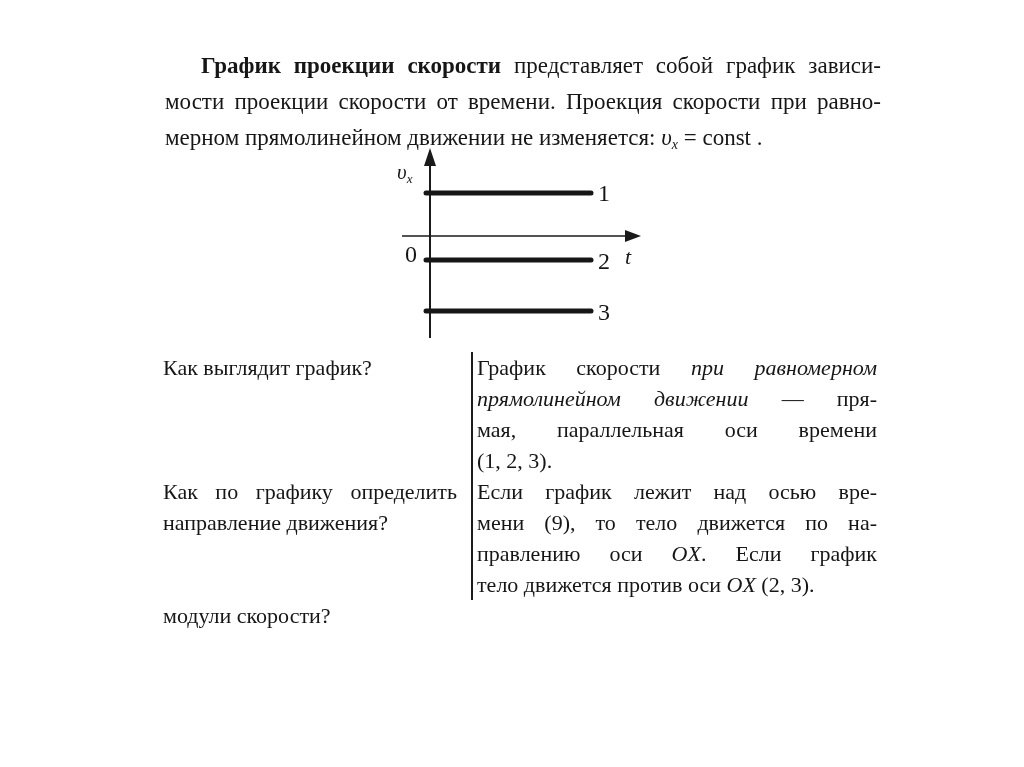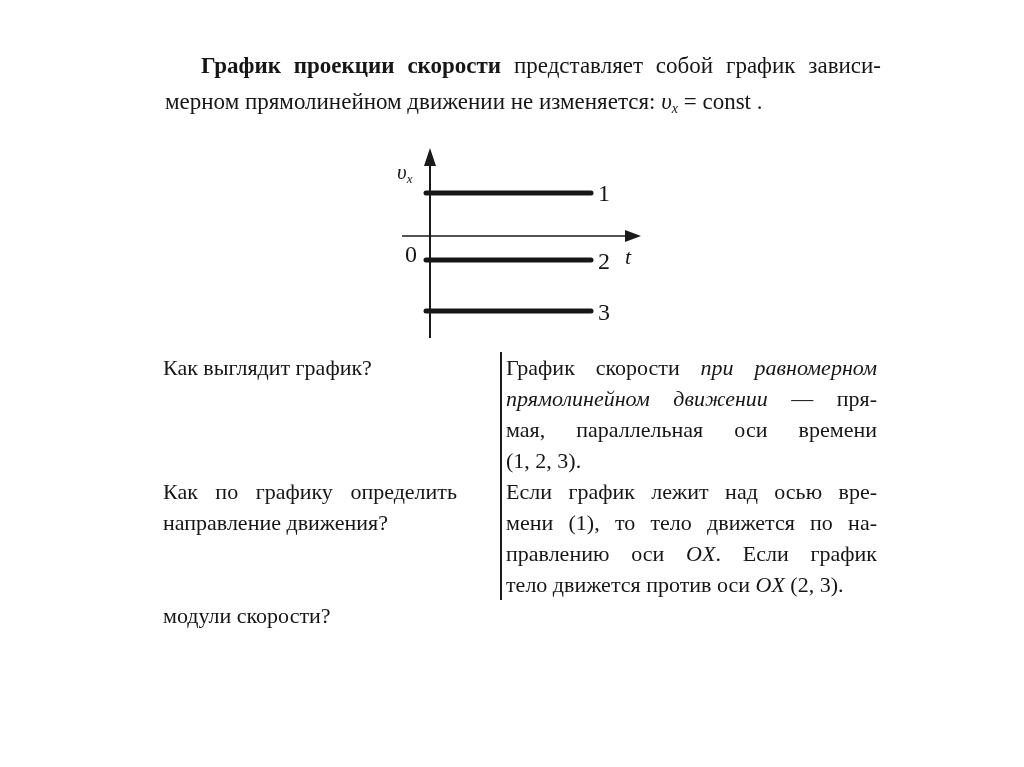--- a/index.html
+++ b/index.html
@@ -35,41 +35,42 @@
   }
 
   
   .qa-table {
     position: absolute;
     left: 163px;
     top: 352px;
     width: 714px;
     font-size: 22px;
   }
-  .qa-row { display: flex; gap: 29px; }
+  .qa-row { display: flex; }
   .q-cell {
     width: 308px;
     box-sizing: border-box;
     padding-right: 14px;
   }
   .a-cell {
     flex: 1;
     border-left: 2px solid #1c1c1c;
     padding-left: 4px;
   }
   .tline { line-height: 31px; min-height: 31px; }
   .it { font-style: italic; }
 </style>
 </head>
 <body>
 
 <div class="page">
 
   <div class="intro">
     <div class="iline j indent"><b>График проекции скорости</b><span> представляет собой график зависи-</span></div>
+    <div class="iline j"><span>мости проекции скорости от времени. Проекция скорости при равно-</span></div>
     <div class="iline"><span>мерном прямолинейном движении не изменяется: </span><span class="vx-wrap"><span>υ</span><span class="vx-sub">x</span></span><span> = const .</span></div>
   </div>
 
   <svg class="graph-svg" width="270" height="200" viewBox="0 0 270 200">
 
     <line x1="45" y1="14" x2="45" y2="192" stroke="#1a1a1a" stroke-width="2"></line>
     <polygon points="45,2 39,20 51,20" fill="#1a1a1a"></polygon>
 
     <line x1="17" y1="90" x2="244" y2="90" stroke="#1a1a1a" stroke-width="1.5"></line>
     <polygon points="256,90 240,84 240,96" fill="#1a1a1a"></polygon>
@@ -98,21 +99,21 @@
           <div class="tline"><span>(1, 2, 3).</span></div>
         </div>
       </div>
       <div class="qa-row">
         <div class="q-cell">
           <div class="tline j"><span>Как по графику определить</span></div>
           <div class="tline"><span>направление движения?</span></div>
         </div>
         <div class="a-cell">
           <div class="tline j"><span>Если график лежит над осью вре-</span></div>
-          <div class="tline j"><span>мени (1), то тело движется по на-</span></div>
+          <div class="tline j"><span>мени (9), то тело движется по на-</span></div>
           <div class="tline j"><span>правлению оси </span><span class="it">OX</span><span>. Если график</span></div>
           <div class="tline"><span>тело движется против оси </span><span class="it">OX</span><span> (2, 3).</span></div>
         </div>
       </div>
       <div class="qa-row">
         <div class="q-cell">
           <div class="tline"><span>модули скорости?</span></div>
         </div>
       </div>
     </div>

